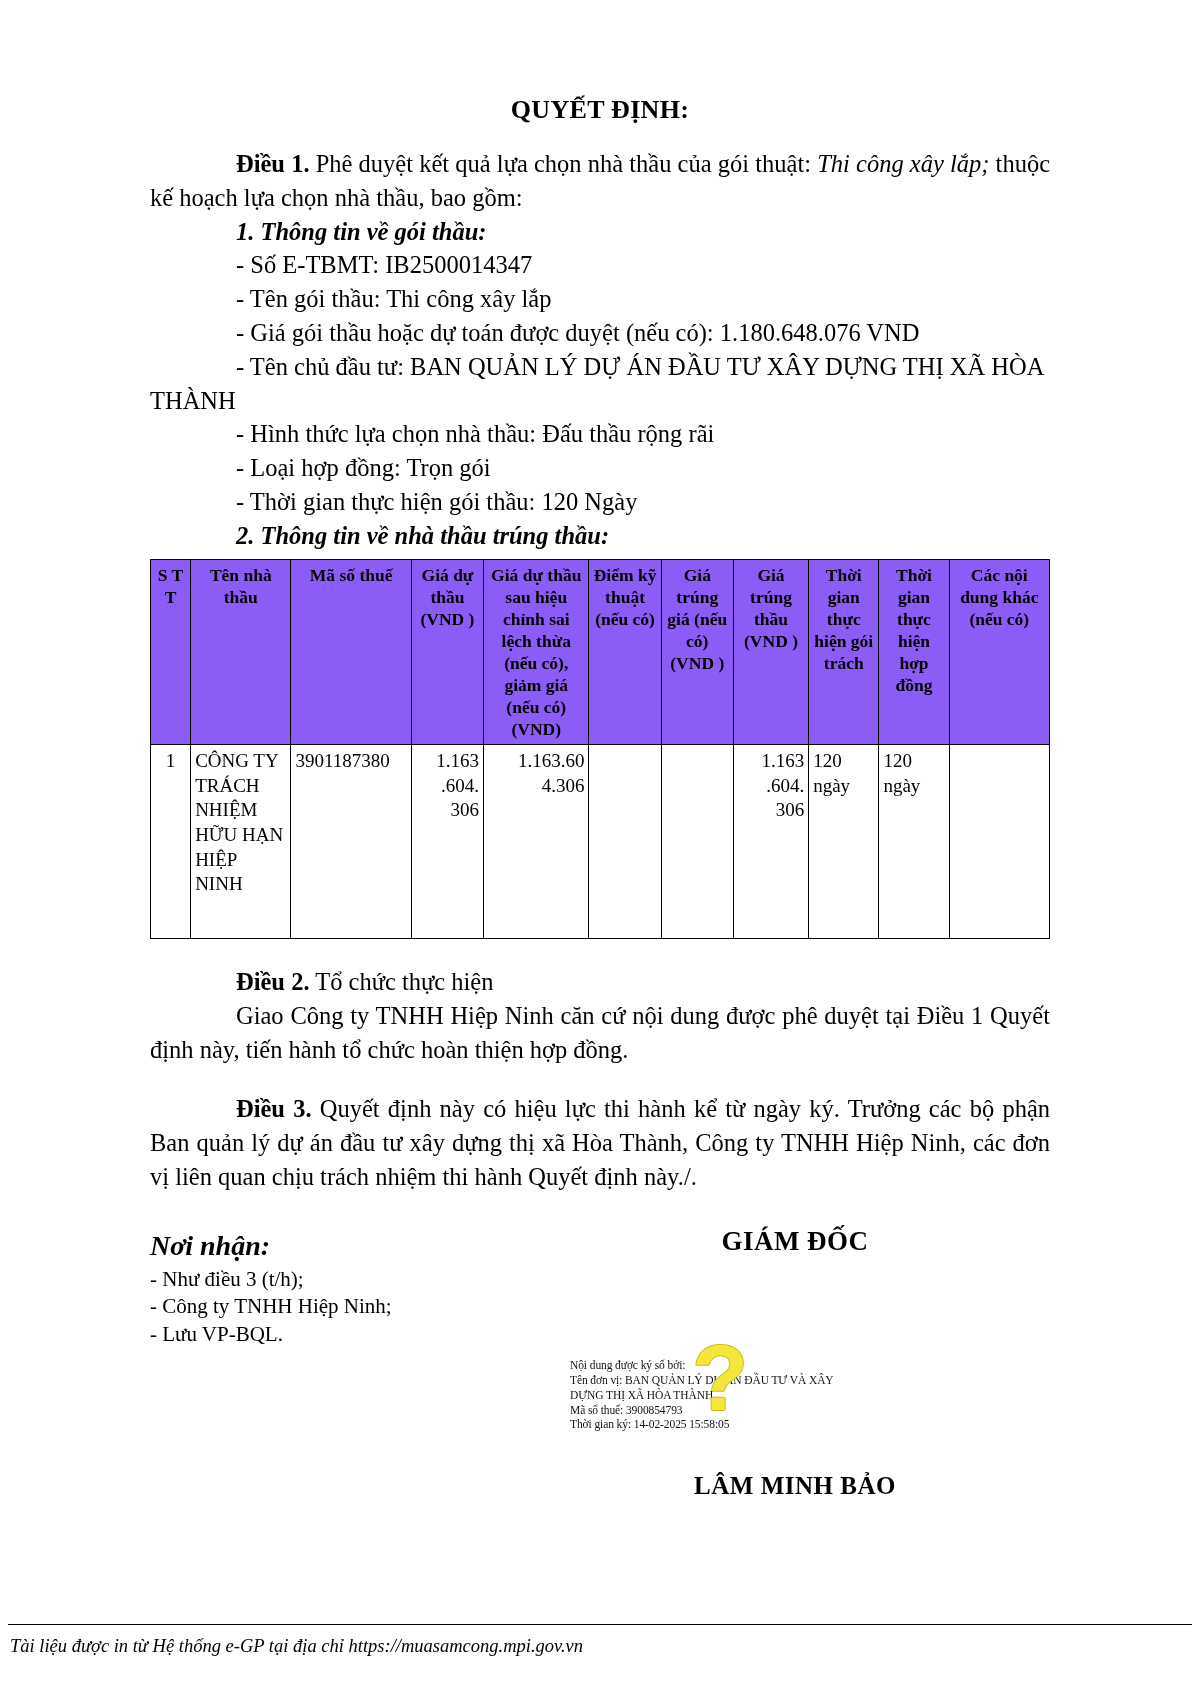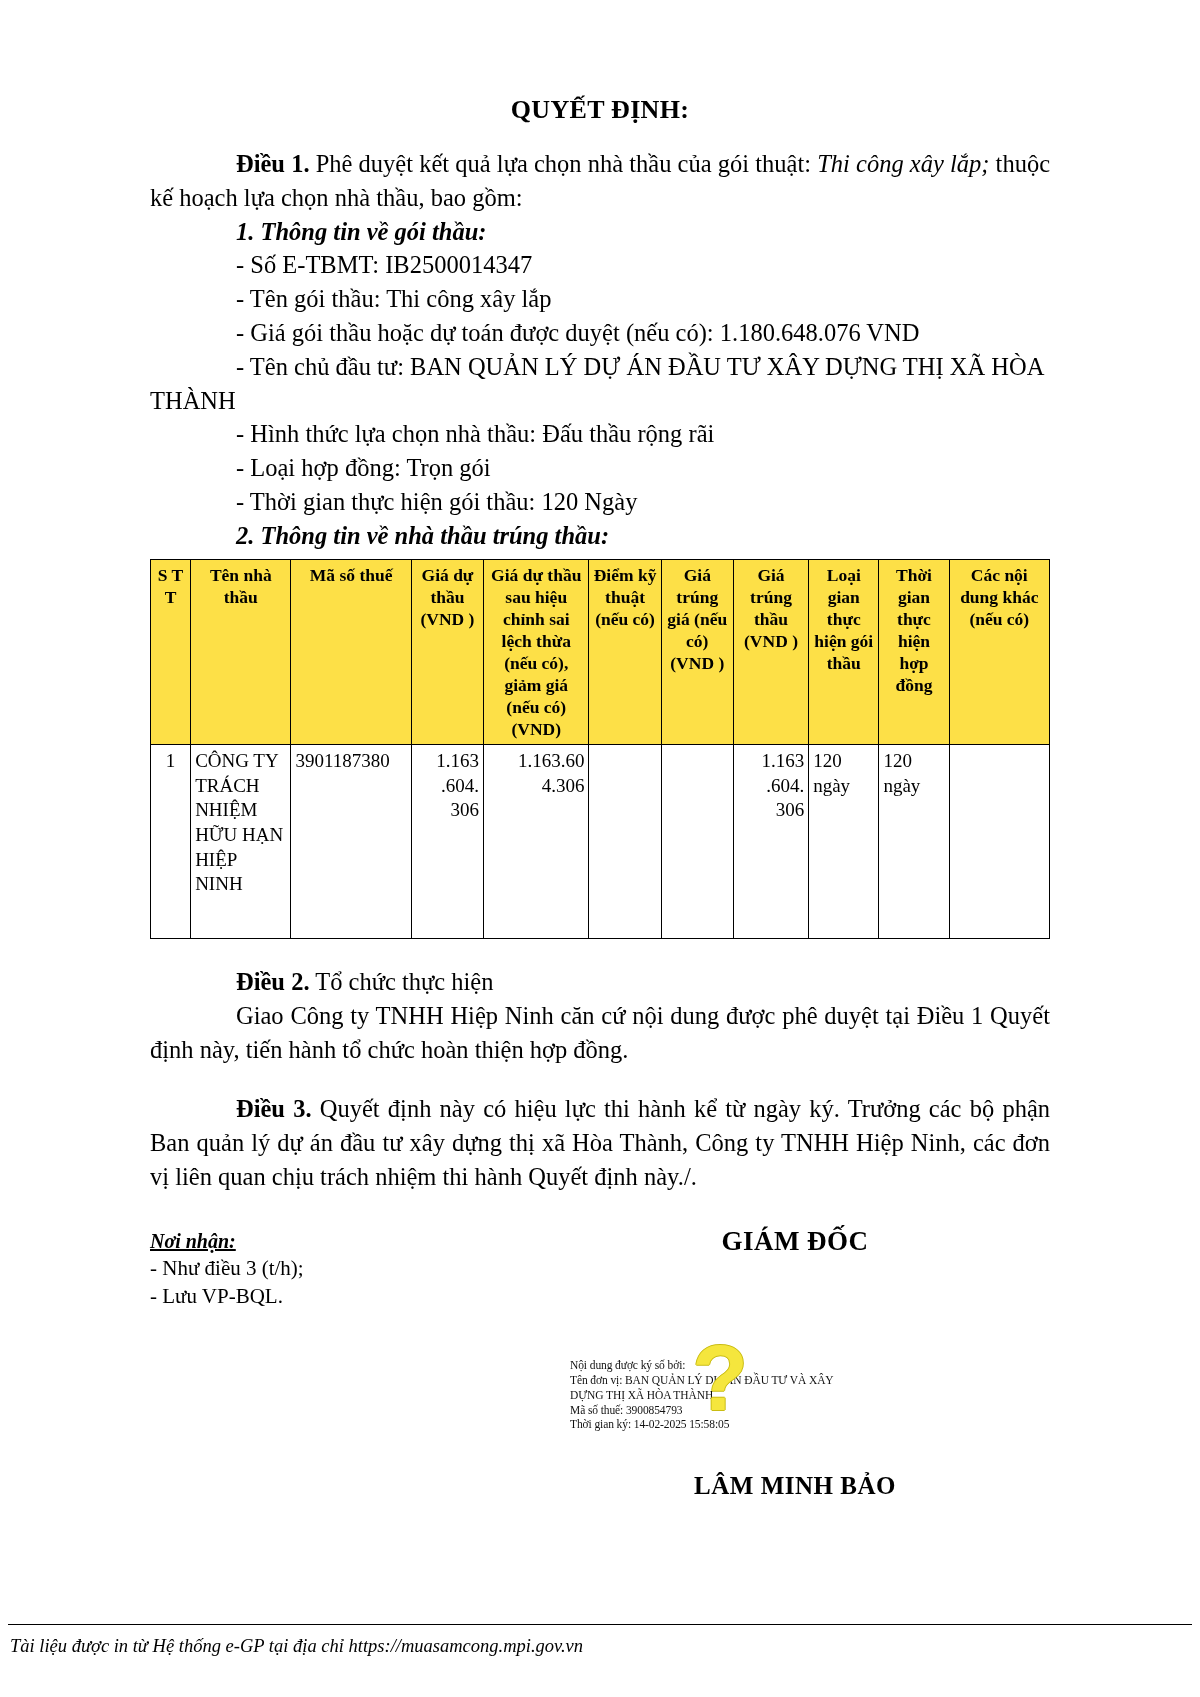--- a/index.html
+++ b/index.html
@@ -72,21 +72,21 @@
   table.bid-table td {
     border: 1.6px solid #000;
     vertical-align: top;
     padding: 4px 4px;
     font-size: 17.5px;
     line-height: 1.26;
   }
   table.bid-table th {
     font-weight: bold;
     text-align: center;
-    background: #fde047;
+    background: #8b5cf6;
     word-wrap: break-word;
     overflow-wrap: break-word;
   }
   table.bid-table td {
     font-weight: normal;
     font-size: 19px;
     line-height: 1.3;
     word-wrap: break-word;
     overflow-wrap: break-word;
     height: 185px;
@@ -122,23 +122,22 @@
   .recipients {
     position: absolute;
     left: 0; top: 0;
     width: 420px;
     font-size: 21px;
     line-height: 1.32;
   }
   .recipients .rec-title {
     font-weight: bold;
     font-style: italic;
-    font-size: 20px;
+    font-size: 28px;
     margin-bottom: 1px;
-    text-decoration: underline;
   }
   .recipients .rec-item { white-space: nowrap; }
 
   .signer {
     position: absolute;
     left: 430px;
     top: -2px;
     width: 430px;
     text-align: center;
   }
@@ -238,21 +237,21 @@
     <thead>
       <tr>
         <th>S T T</th>
         <th>Tên nhà thầu</th>
         <th>Mã số thuế</th>
         <th>Giá dự thầu (VND )</th>
         <th>Giá dự thầu sau hiệu chỉnh sai lệch thừa (nếu có), giảm giá (nếu có) (VND)</th>
         <th>Điểm kỹ thuật (nếu có)</th>
         <th>Giá trúng giá (nếu có) (VND )</th>
         <th>Giá trúng thầu (VND )</th>
-        <th>Loại gian thực hiện gói thầu</th>
+        <th>Thời gian thực hiện gói trách</th>
         <th>Thời gian thực hiện hợp đồng</th>
         <th>Các nội dung khác (nếu có)</th>
       </tr>
     </thead>
     <tbody>
       <tr>
         <td class="c-stt">1</td>
         <td class="c-name">CÔNG TY TRÁCH NHIỆM HỮU HẠN HIỆP NINH</td>
         <td class="c-tax">3901187380</td>
         <td class="c-num">1.163 .604. 306</td>
@@ -274,20 +273,21 @@
 
   <div class="art-block">
     <p class="para first-indent"><span class="b">Điều 3.</span><span> Quyết định này có hiệu lực thi hành kể từ ngày ký. Trưởng các bộ phận Ban quản lý dự án đầu tư xây dựng thị xã Hòa Thành, Công ty TNHH Hiệp Ninh, các đơn vị liên quan chịu trách nhiệm thi hành Quyết định này./.</span></p>
   </div>
 
   <div class="sign-area">
 
     <div class="recipients">
       <div class="rec-title">Nơi nhận:</div>
       <div class="rec-item">- Như điều 3 (t/h);</div>
+      <div class="rec-item">- Công ty TNHH Hiệp Ninh;</div>
       <div class="rec-item">- Lưu VP-BQL.</div>
     </div>
 
     <div class="signer">
       <div class="role">GIÁM ĐỐC</div>
       <div class="signer-name">LÂM MINH BẢO</div>
     </div>
 
     <div class="stamp">
       <div class="stamp-lines">

